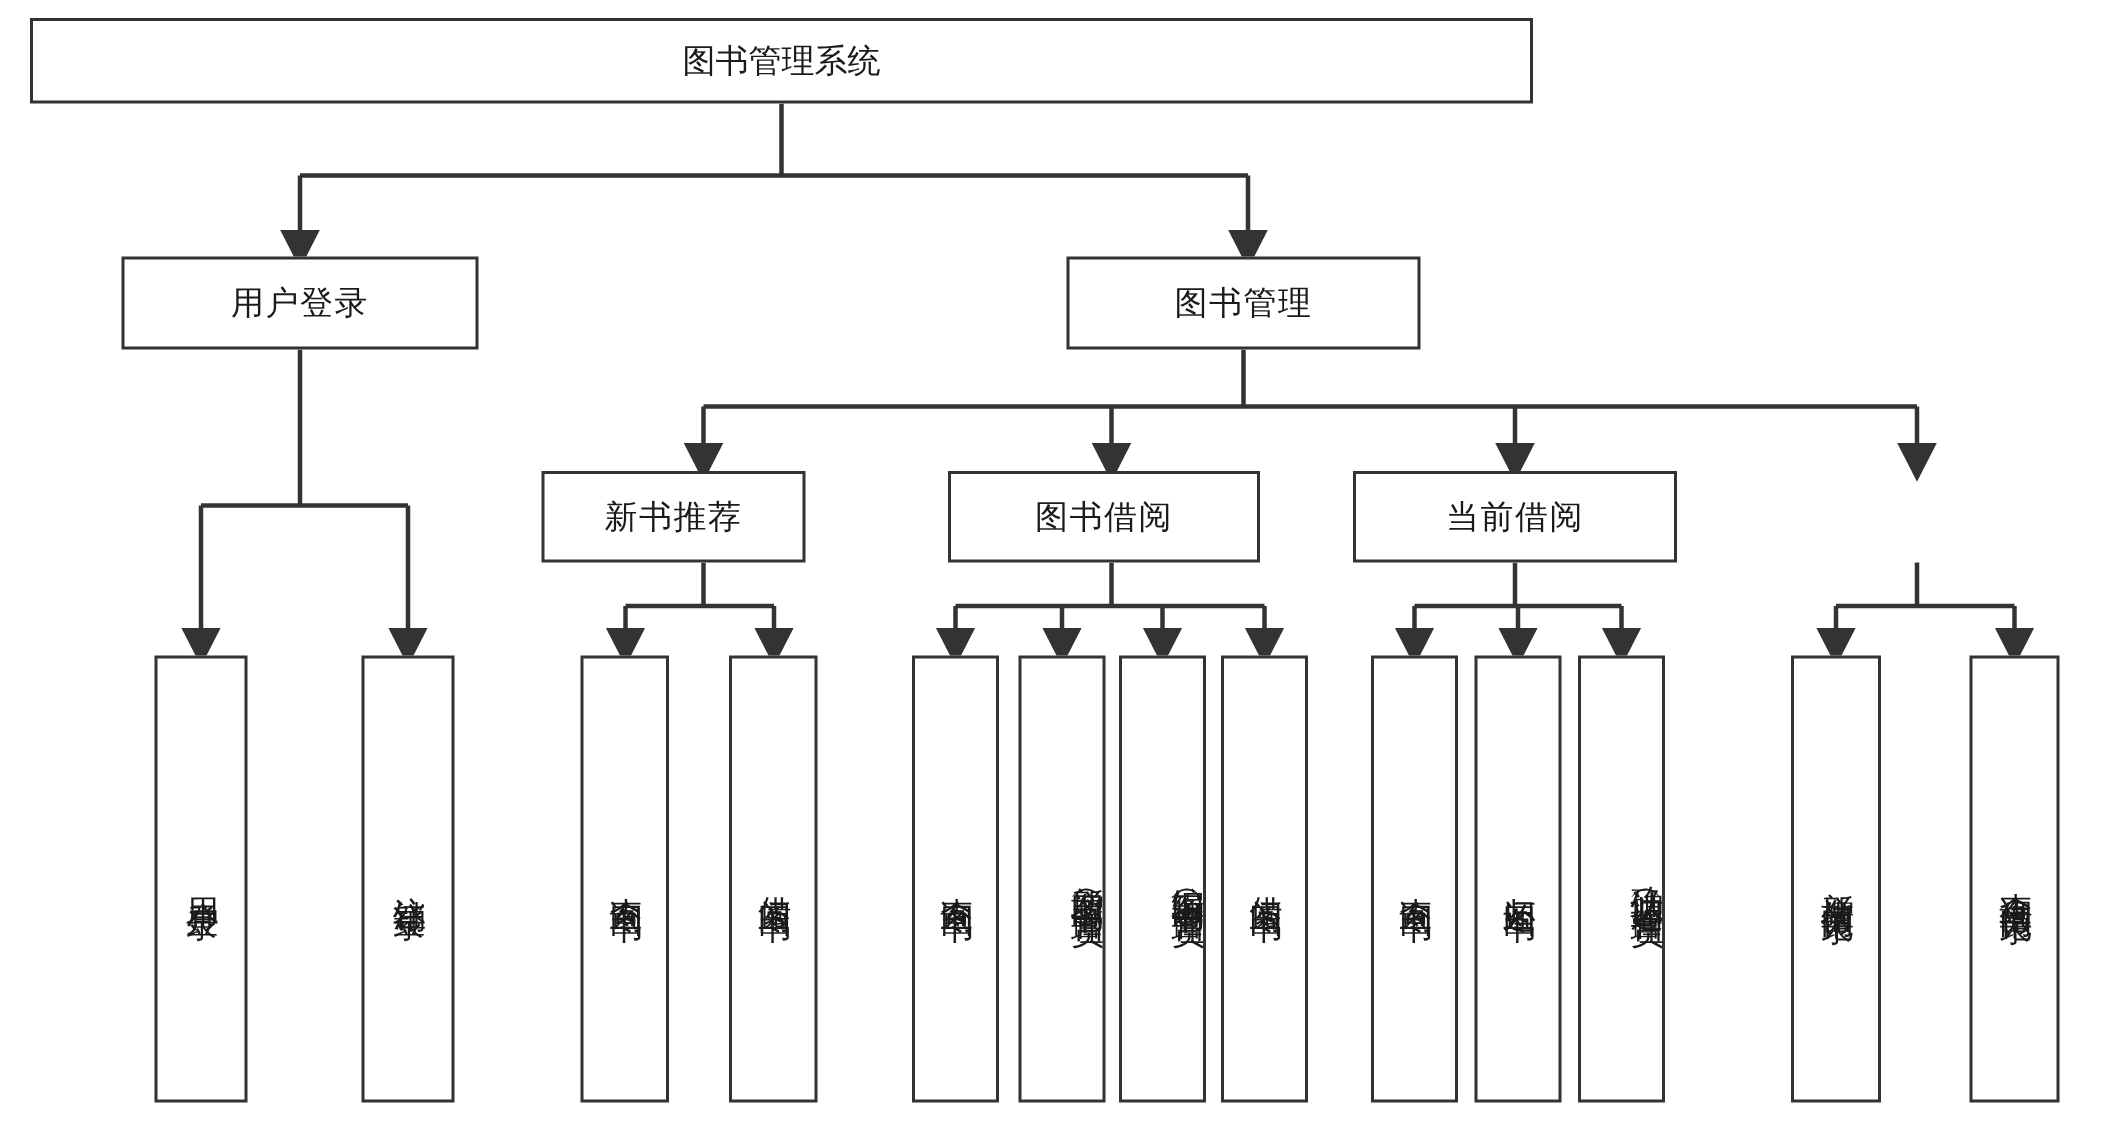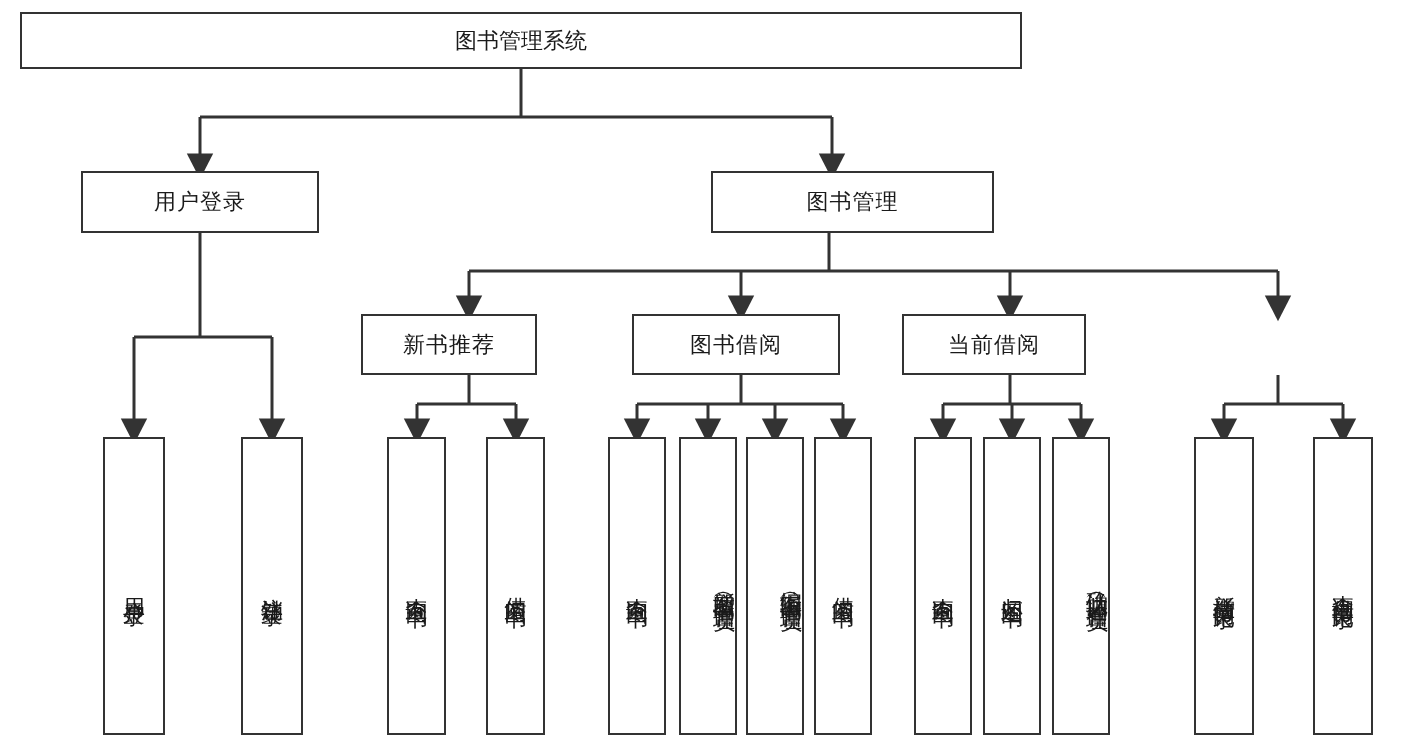--- a/index.html
+++ b/index.html
@@ -121,31 +121,31 @@
     </g>
   </svg>
 
   <div class="node node-root" style="left: 20px; top: 12px; width: 1002px; height: 57px;">
     <span>图书管理系统</span>
   </div>
 
   <div class="node node-h" style="left: 81px; top: 171px; width: 238px; height: 62px;">
     <span>用户登录</span>
   </div>
-  <div class="node node-h" style="left: 711px; top: 171px; width: 283px; height: 62px;">
+  <div class="node node-h" style="left: 711px; top: 171px; width: 236px; height: 62px;">
     <span>图书管理</span>
   </div>
 
   <div class="node node-h" style="left: 361px; top: 314px; width: 176px; height: 61px;">
     <span>新书推荐</span>
   </div>
   <div class="node node-h" style="left: 632px; top: 314px; width: 208px; height: 61px;">
     <span>图书借阅</span>
   </div>
-  <div class="node node-h" style="left: 902px; top: 314px; width: 184px; height: 61px;">
+  <div class="node node-h" style="left: 902px; top: 314px; width: 216px; height: 61px;">
     <span>当前借阅</span>
   </div>
 
   <div class="node node-v mid" style="left: 103px; top: 437px; width: 62px; height: 298px;">
     <span>用户登录</span>
   </div>
   <div class="node node-v mid" style="left: 241px; top: 437px; width: 62px; height: 298px;">
     <span>注销登录</span>
   </div>
   <div class="node node-v mid" style="left: 387px; top: 437px; width: 59px; height: 298px;">

